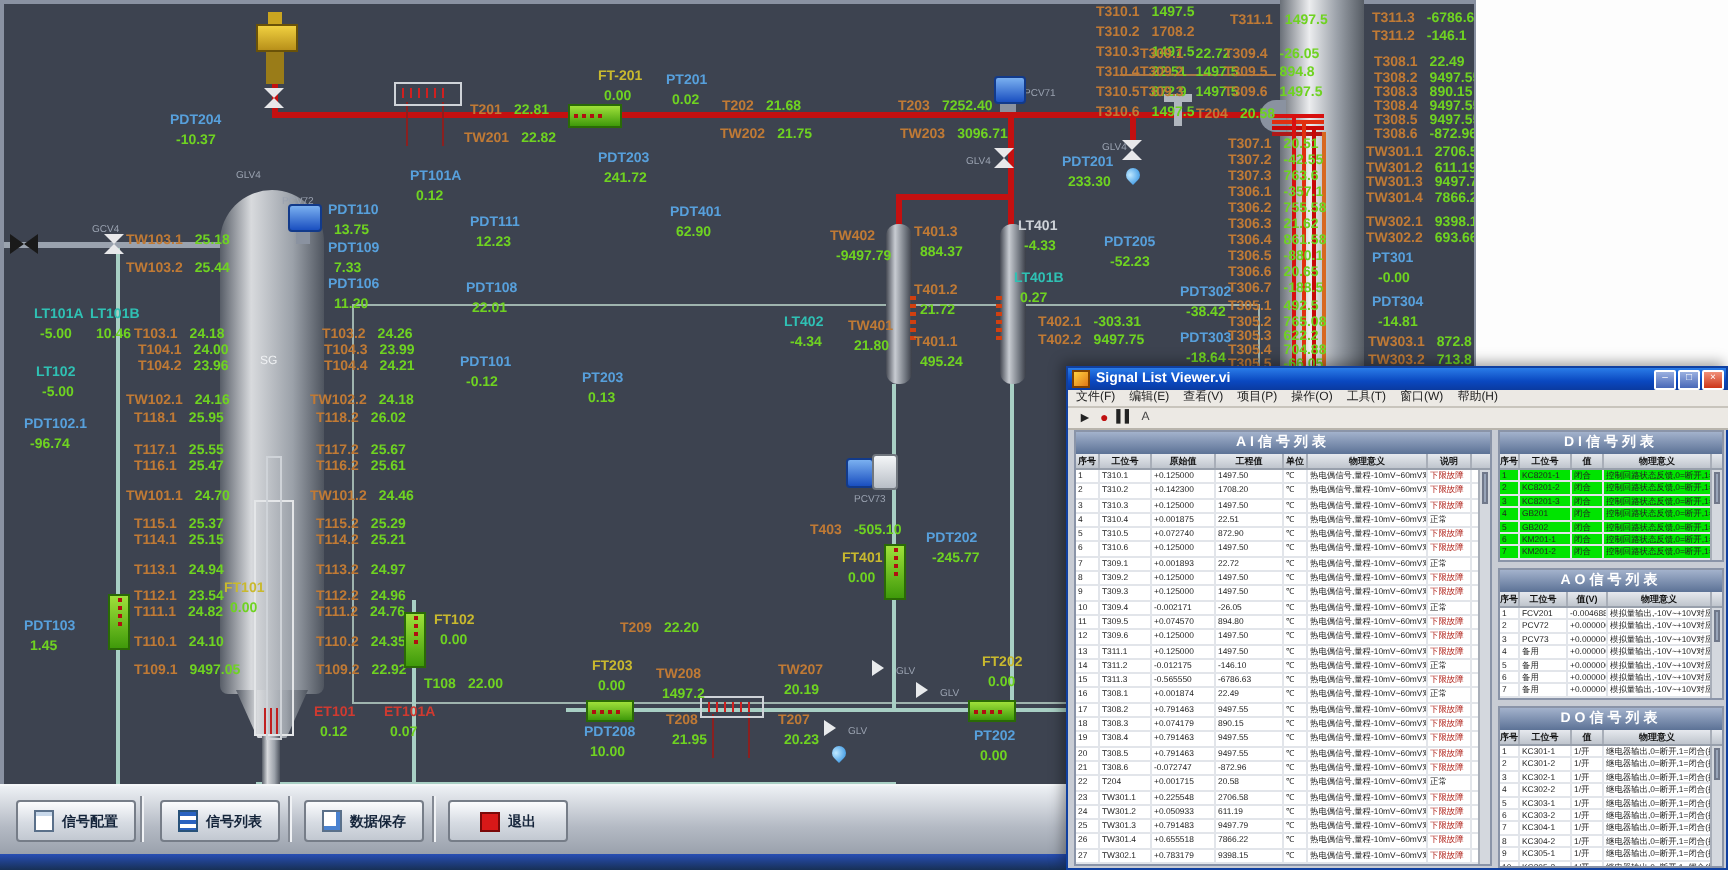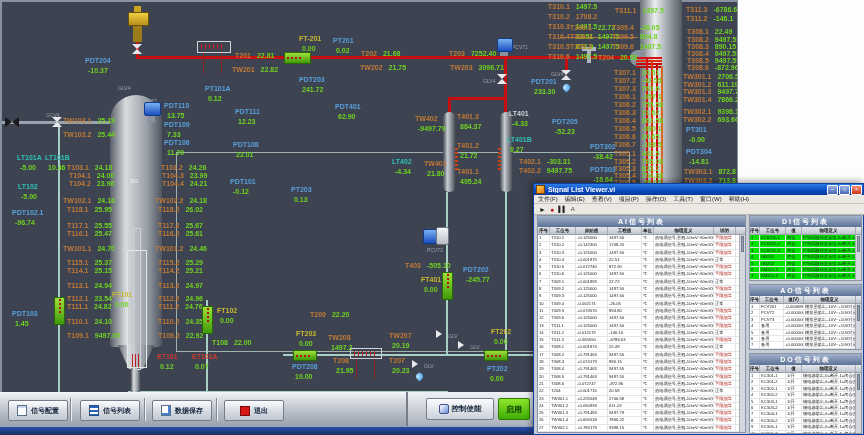--- a/index.html
+++ b/index.html
@@ -479,27 +479,20 @@
       </div>
       <div class="sbtn" style="left: 152px;">
         <span class="icon8" style="background:#fff;border:1px solid #5a708a;box-shadow:inset -2px -2px #4a82d0;"></span>
         <span>数据保存</span>
       </div>
       <div class="sbtn" style="left: 224px;">
         <span style="width:8px;height:8px;background:#d81818;border:1px solid #7a0808;display:inline-block;"></span>
         <span>退出</span>
       </div>
     </div>
-  <div id="ctrlpanel">
-    <div id="ctrl-enable-btn">
-      <span style="width:8px;height:8px;background:linear-gradient(135deg,#fff,#6a90d8);border:1px solid #44548a;border-radius:2px;"></span>
-      <span>控制使能</span>
-    </div>
-    <div id="enable-btn">启用</div>
-  </div>
   <div id="bottomstrip"></div>
 
   <div id="whitewin"></div>
 
   <div id="popup">
     <div id="ptitle">
       <span class="ticon"></span>
       <span class="ttext">Signal List Viewer.vi</span>
       <span class="wbtn">–</span>
       <span class="wbtn">□</span>

